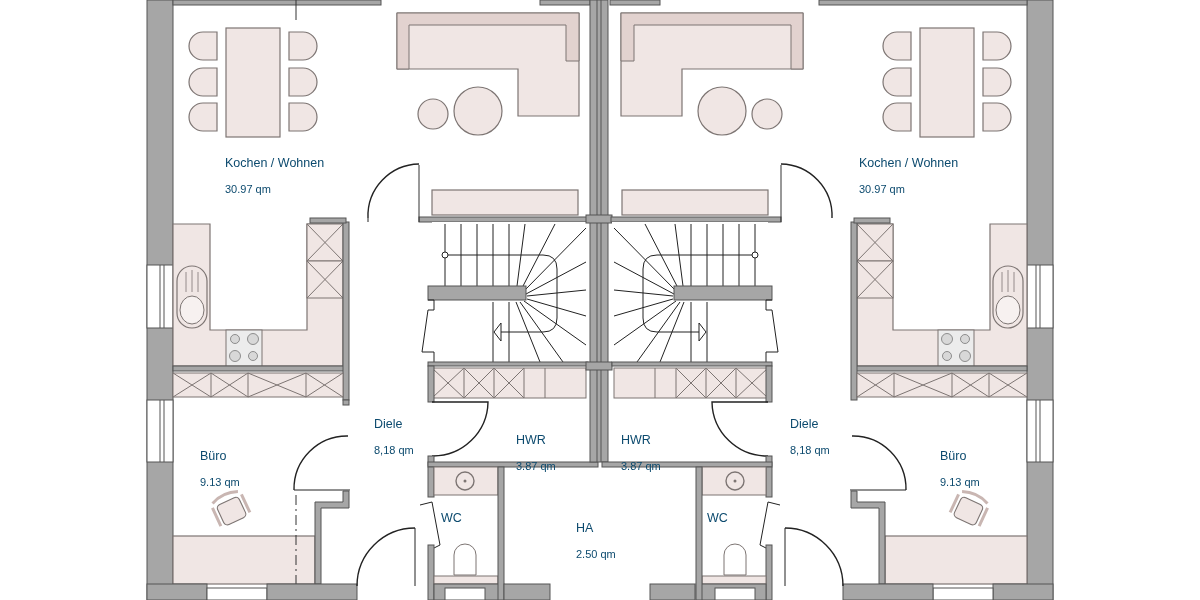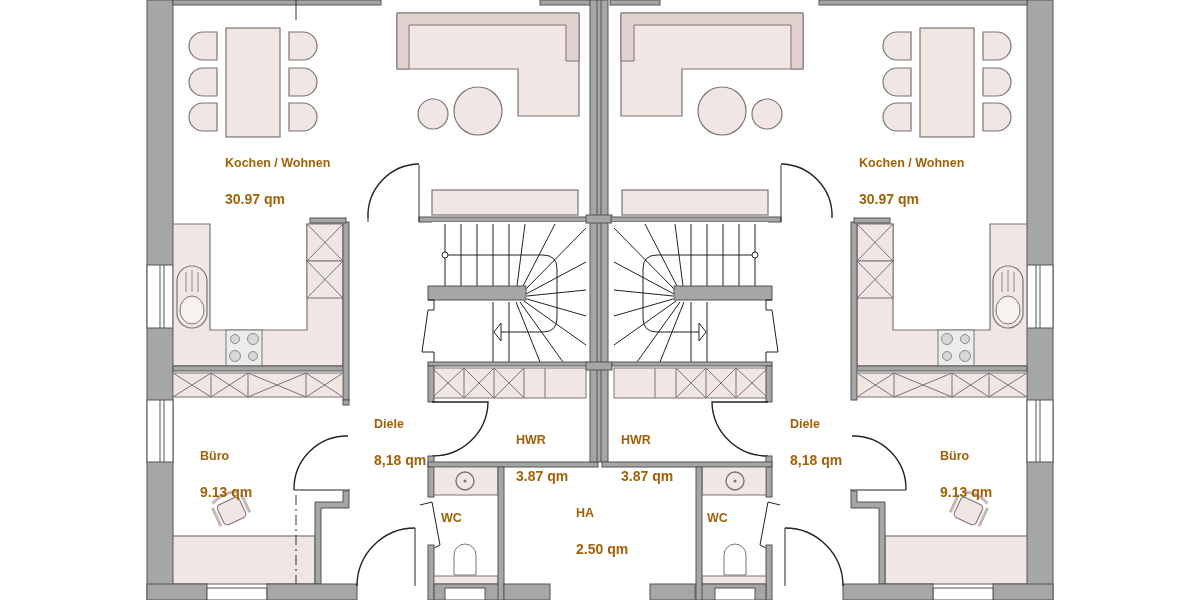--- a/index.html
+++ b/index.html
@@ -1,20 +1,20 @@
 <!DOCTYPE html>
 <html><head>
   <meta charset="utf-8">
   <style>
     html, body { margin: 0; padding: 0; background: #ffffff; }
     body { width: 1200px; height: 600px; overflow: hidden; position: relative; font-family: "Liberation Sans", sans-serif; }
     #plan { position: absolute; left: 0; top: 0; width: 1200px; height: 600px; }
-    .label { position: absolute; font-family: "Liberation Sans", sans-serif; color: #a16207; white-space: nowrap; font-weight: bold; }
+    .label { position: absolute; font-family: "Liberation Sans", sans-serif; color: #0c4a6e; white-space: nowrap; }
     .room-name { font-size: 12.5px; }
-    .room-area { font-size: 14px; margin-top: 20px; display: block; }
+    .room-area { font-size: 11px; margin-top: 12px; display: block; }
   </style>
 </head>
 <body>
 
 <svg id="plan" viewBox="0 0 1200 600" xmlns="http://www.w3.org/2000/svg">
   <defs>
     <g id="chair-l">
       <path d="M 216 32 L 202 32 A 14 14 0 0 0 202 60 L 216 60 Z" fill="#f0e6e4" stroke="#7d7573" stroke-width="1.2"></path>
     </g>
     <g id="chair-r">
@@ -336,21 +336,21 @@
   <span class="room-name">HWR</span>
   <span class="room-area">3.87 qm</span>
 </div>
 <div class="label" style="left:200px; top:446px;">
   <span class="room-name">Büro</span>
   <span class="room-area">9.13 qm</span>
 </div>
 <div class="label" style="left:441px; top:508px;">
   <span class="room-name">WC</span>
 </div>
-<div class="label" style="left:576px; top:503px;">
+<div class="label" style="left:576px; top:518px;">
   <span class="room-name">HA</span>
   <span class="room-area">2.50 qm</span>
 </div>
 <div class="label" style="left:707px; top:508px;">
   <span class="room-name">WC</span>
 </div>
 <div class="label" style="left:621px; top:430px;">
   <span class="room-name">HWR</span>
   <span class="room-area">3.87 qm</span>
 </div>

